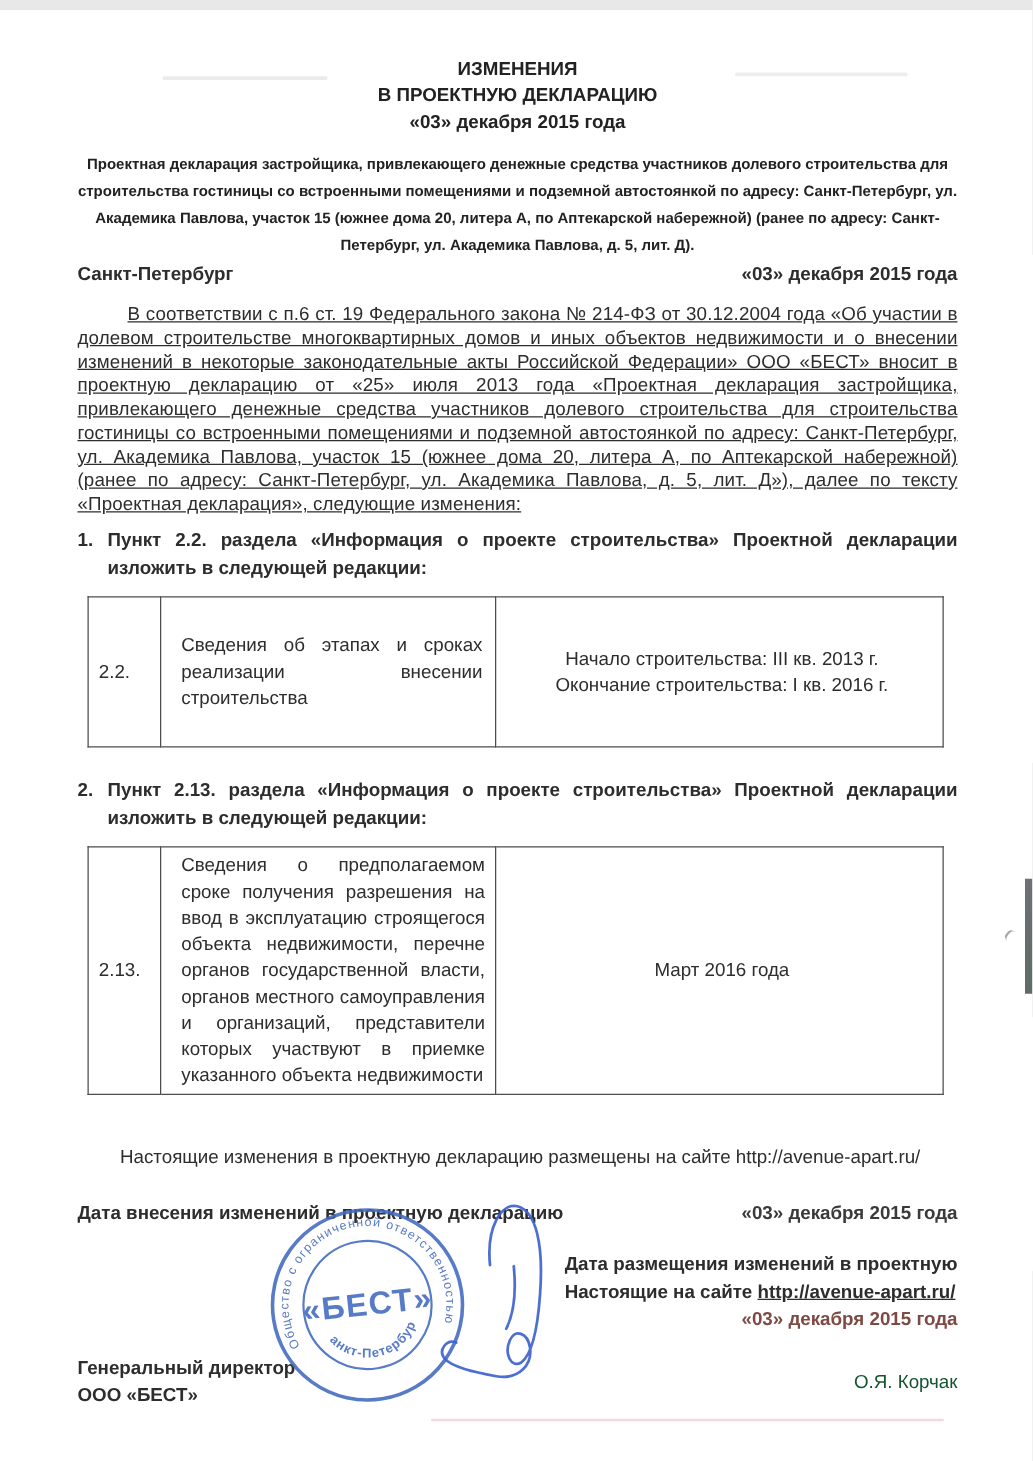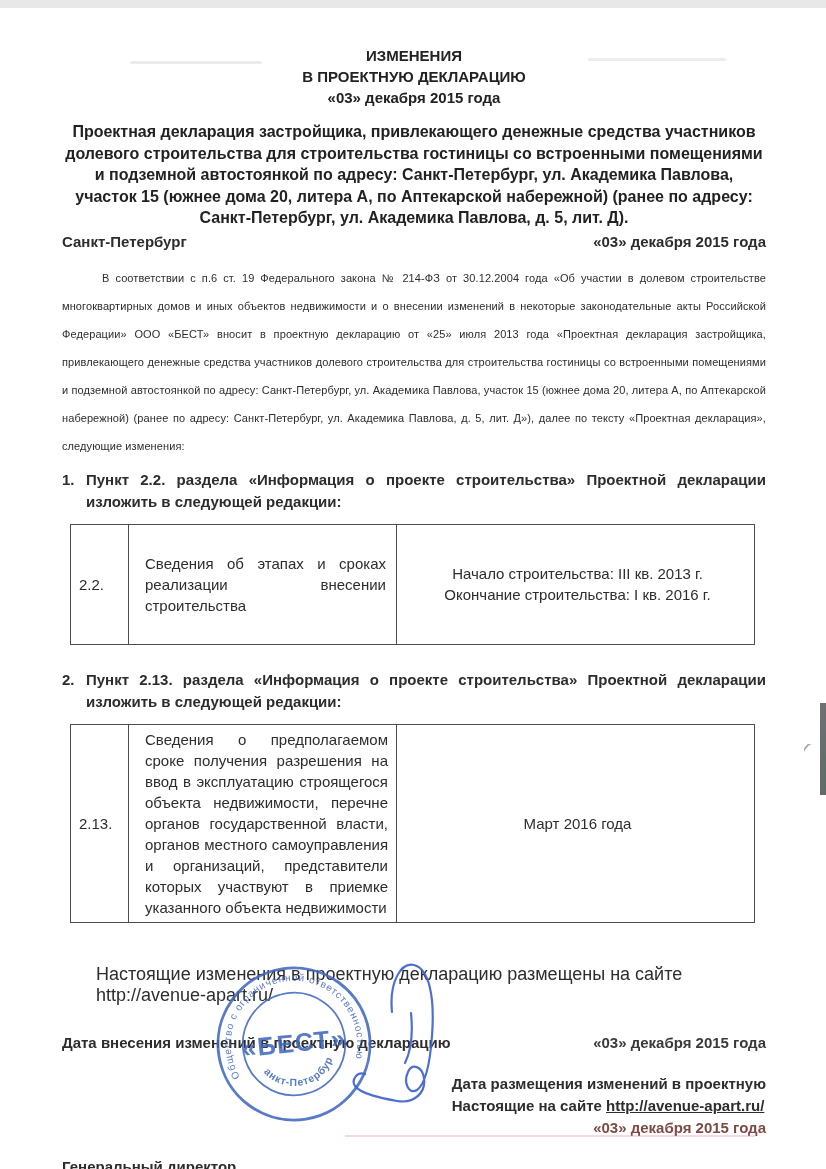--- a/index.html
+++ b/index.html
@@ -8,35 +8,35 @@
     position:relative;
     width:826px; height:1169px;
     margin:8px auto;
     background:#ffffff;
     font-family:"Liberation Sans", sans-serif;
     color:#2d2d2d;
     padding:37px 60px 0 62px;
     overflow:hidden;
   }
   .title-block { text-align:center; font-weight:bold; font-size:15px; line-height:21px; color:#222; }
-  .subtitle { margin-top:13px; text-align:center; font-weight:bold; font-size:16px; line-height:21.5px; color:#222; }
+  .subtitle { margin-top:13px; text-align:center; font-weight:bold; font-size:12px; line-height:21.5px; color:#222; }
   .city-row { margin-top:4px; display:flex; justify-content:space-between; font-weight:bold; font-size:15px; }
-  .intro { margin-top:14px; text-align:justify; font-size:11px; line-height:28px; text-indent:40px; letter-spacing:0.1px; }
+  .intro { margin-top:14px; text-align:justify; font-size:15px; line-height:19px; text-indent:40px; letter-spacing:0.1px;text-decoration:underline; }
   .list-item { margin-top:9px; display:flex; font-weight:bold; font-size:15px; line-height:22px; }
   .list-item .num { width:24px; flex:0 0 24px; }
   .list-item .txt { flex:1; text-align:justify; }
   .doc-table { margin-top:11px; margin-left:8px; width:685px; border-collapse:collapse; table-layout:fixed; font-size:15px; line-height:21px; }
   .doc-table td { border:1.4px solid #4d4d4d; vertical-align:middle; }
   .doc-table .c-num { width:58px; text-align:left; padding-left:8px; }
   .doc-table .c-label { width:268px; padding:6px 10px 6px 16px; text-align:justify; }
   .doc-table .c-value { padding:6px 8px 6px 12px;text-align:center; }
   .t1 td { height:120px; }
   .t2 .c-label { padding:4px 8px 4px 16px; }
   .mt-item2 { margin-top:24px; }
-  .site-note { margin-top:41px; margin-left:34px; font-size:18px; }
+  .site-note { margin-top:41px; margin-left:34px; font-size:15px; }
   .f-row { display:flex; justify-content:space-between; font-size:15px; line-height:22px; }
   .f-row .f-value { font-weight:bold; white-space:nowrap; color:#3a3a3a; }
   .f-row1 { margin-top:26px; font-weight:bold; }
   .f-row2 { margin-top:19px; font-weight:bold; align-items:flex-end;flex-direction:column; }
   .f-row2 .f-value { color:#7d4a44; }
   .f-row3 { margin-top:17px; font-weight:bold; align-items:center;gap:16px; }
   .f-row3 .f-value { font-weight:normal; color:#14532d; }
   .doc-link { color:#2d2d2d; text-decoration:underline; }
   
   .stamp-svg { position:absolute; left:214px; top:956px; width:160px; height:160px; opacity:0.88; }

